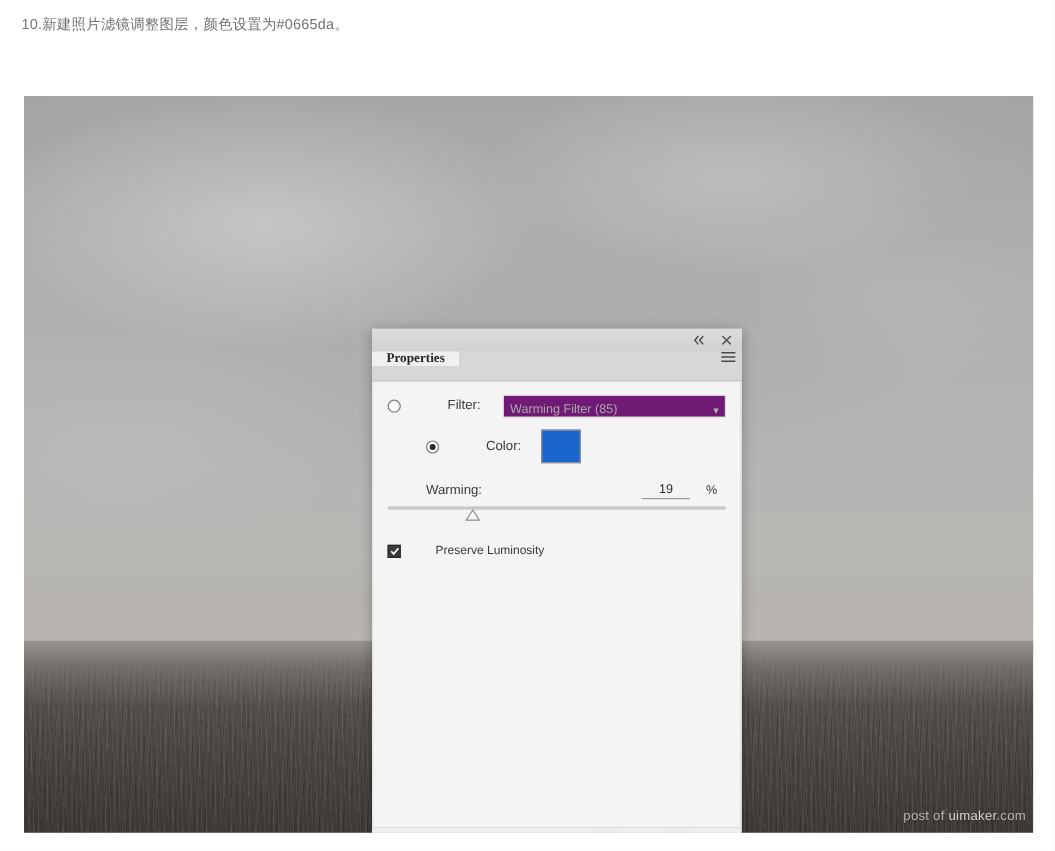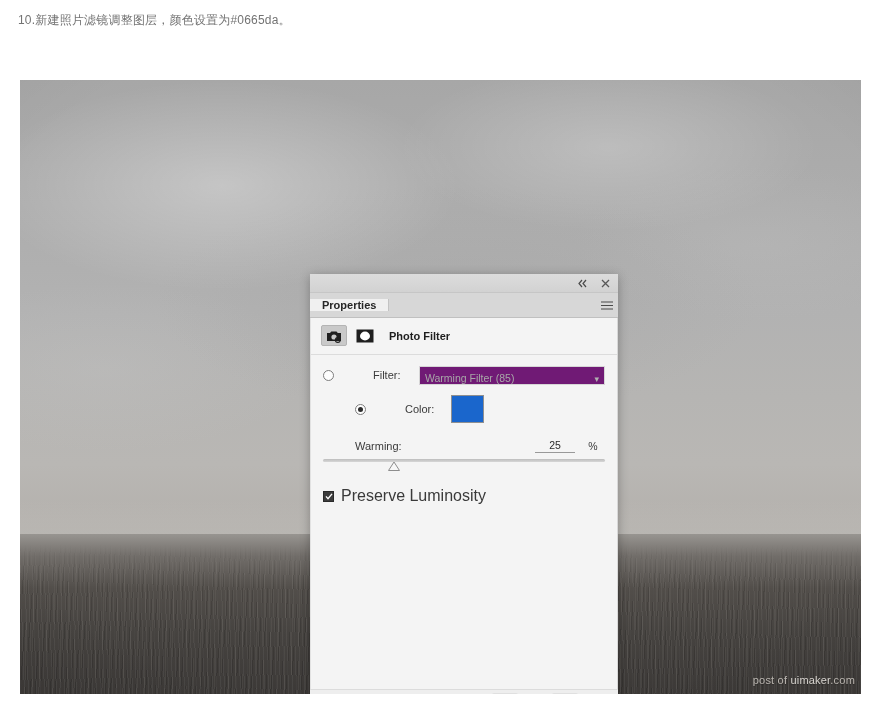--- a/index.html
+++ b/index.html
@@ -137,22 +137,23 @@
     display: flex; align-items: center; justify-content: center;
     color: #4a4a4a;
     cursor: pointer;
   }
   
   #tabbar {
     height: 24px;
     background: #d7d7d7;
     border-bottom: 1px solid #c0c0c0;
     display: flex;
-    align-items: center;
-    position: relative;
+    align-items: flex-start;
+    position: relative;
+    font-family: Liberation Serif, serif;
   }
   #tab-properties {
     padding: 0 12px;
     display: flex; align-items: center;
     background: #f0f0f0;
     font-weight: bold;
     font-size: 11px;
     color: #262626;
     border-right: 1px solid #c3c3c3;
     cursor: pointer;
@@ -309,21 +310,21 @@
   #preserve-box {
     width: 11px; height: 11px;
     background: #3c3c3c;
     border: 1px solid #2a2a2a;
     box-sizing: border-box;
     margin-right: 7px;
     display: flex; align-items: center; justify-content: center;
     cursor: pointer;
     flex: 0 0 auto;
   }
-  #preserve-label { font-size: 16px; color: #3a3a3a; }
+  #preserve-label { font-size: 10px; color: #3a3a3a; margin-left: 22px; }
 
   
   #panel-footer {
     height: 28px;
     background: #eeeeee;
     border-top: 1px solid #dcdcdc;
     display: flex;
     align-items: center;
     justify-content: flex-end;
     padding-right: 10px;
@@ -373,56 +374,40 @@
       <div id="tab-properties">Properties</div>
       <div id="panel-menu-btn">
         <svg width="12" height="9" viewBox="0 0 12 9">
             <path d="M0 1h12M0 4.5h12M0 8h12" stroke="#4a4a4a" stroke-width="1.2"></path>
           </svg>
       </div>
     </div>
 
     <div id="panel-body">
 
-      <div id="adj-header">
-        <div id="adj-icon-camera">
-          <svg width="17" height="14" viewBox="0 0 17 14">
-            <path d="M1 4h3l1.3-1.6h5.2L11.8 4H15v8H1z" fill="#1f1f1f"></path>
-            <circle cx="8" cy="8" r="2.6" fill="#c9c9c9"></circle>
-            <circle cx="11.8" cy="11" r="2.4" fill="none" stroke="#1f1f1f" stroke-width="1.1"></circle>
-          </svg>
-        </div>
-        <div id="adj-icon-mask">
-          <svg width="18" height="14" viewBox="0 0 18 14">
-            <rect x="0.5" y="0.5" width="17" height="13" fill="#1f1f1f"></rect>
-            <ellipse cx="9" cy="7" rx="5" ry="4.4" fill="#ffffff"></ellipse>
-          </svg>
-        </div>
-        <div id="adj-title">Photo Filter</div>
-      </div>
 
       <div class="row" id="row-filter">
         <span class="radio"></span>
         <span class="row-label">Filter:</span>
         <div id="filter-select">
           <span>Warming Filter (85)</span>
           <span id="filter-chevron">▾</span>
         </div>
       </div>
 
       <div class="row" id="row-color">
         <span class="radio on"></span>
         <span class="row-label">Color:</span>
         <div id="color-swatch" style="background: rgb(26, 102, 204);"></div>
       </div>
 
       <div class="row" id="row-density">
         <span class="row-label wide">Warming:</span>
         <span id="density-spacer"></span>
-        <span id="density-value">25</span>
+        <span id="density-value">19</span>
         <span id="density-unit">%</span>
       </div>
 
       <div id="row-slider">
         <div id="slider-track-wrap">
           <div id="slider-track"></div>
           <div id="slider-handle" style="left: 25%;">
             <svg width="14" height="11" viewBox="0 0 14 11">
                 <path d="M7 1L12.5 9.5H1.5Z" fill="#f7f7f7" stroke="#8d8d8d" stroke-width="1"></path>
               </svg>

